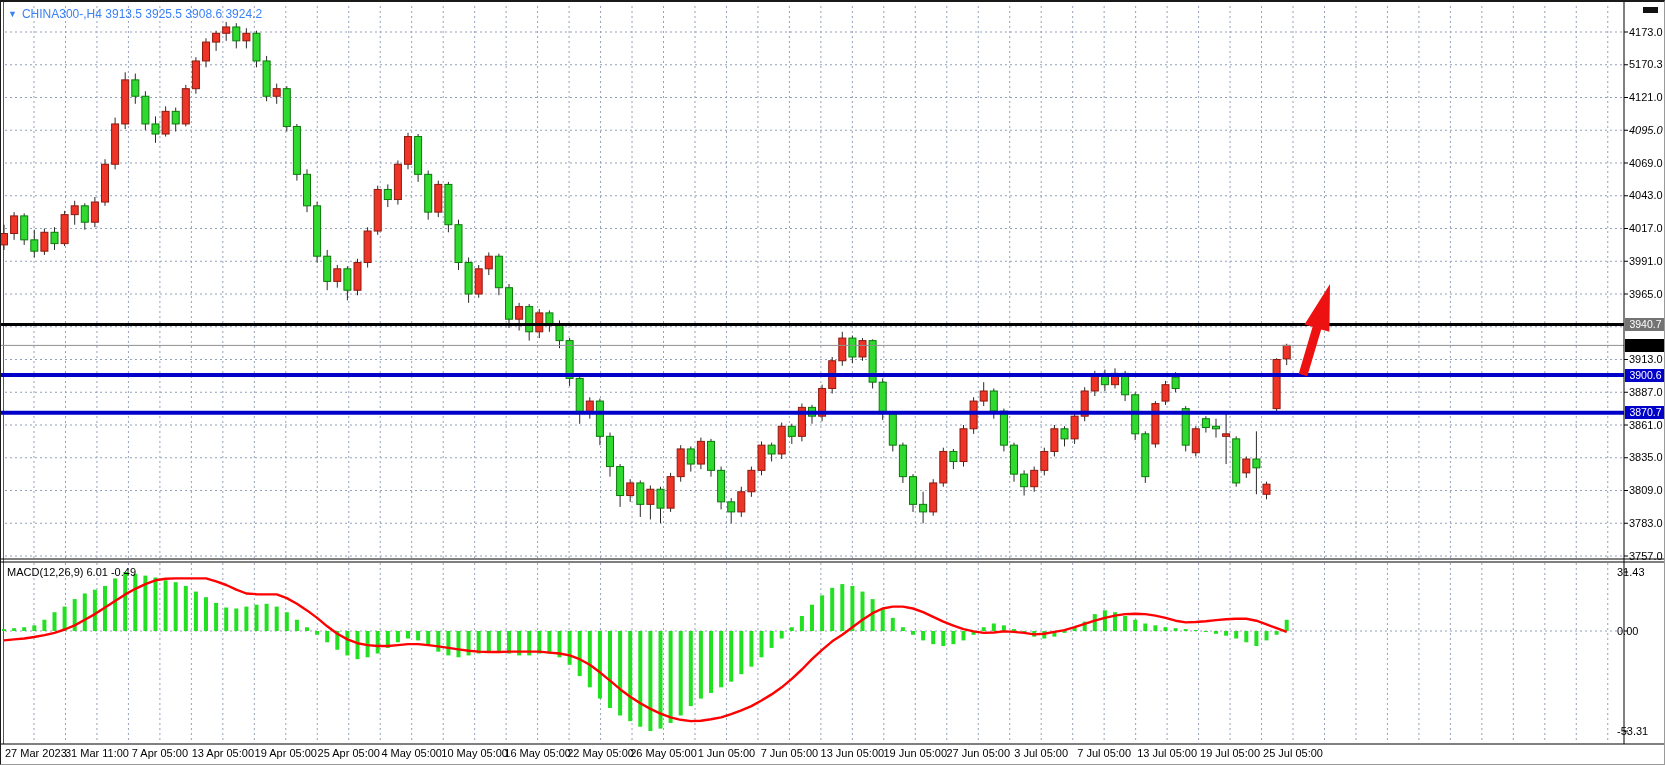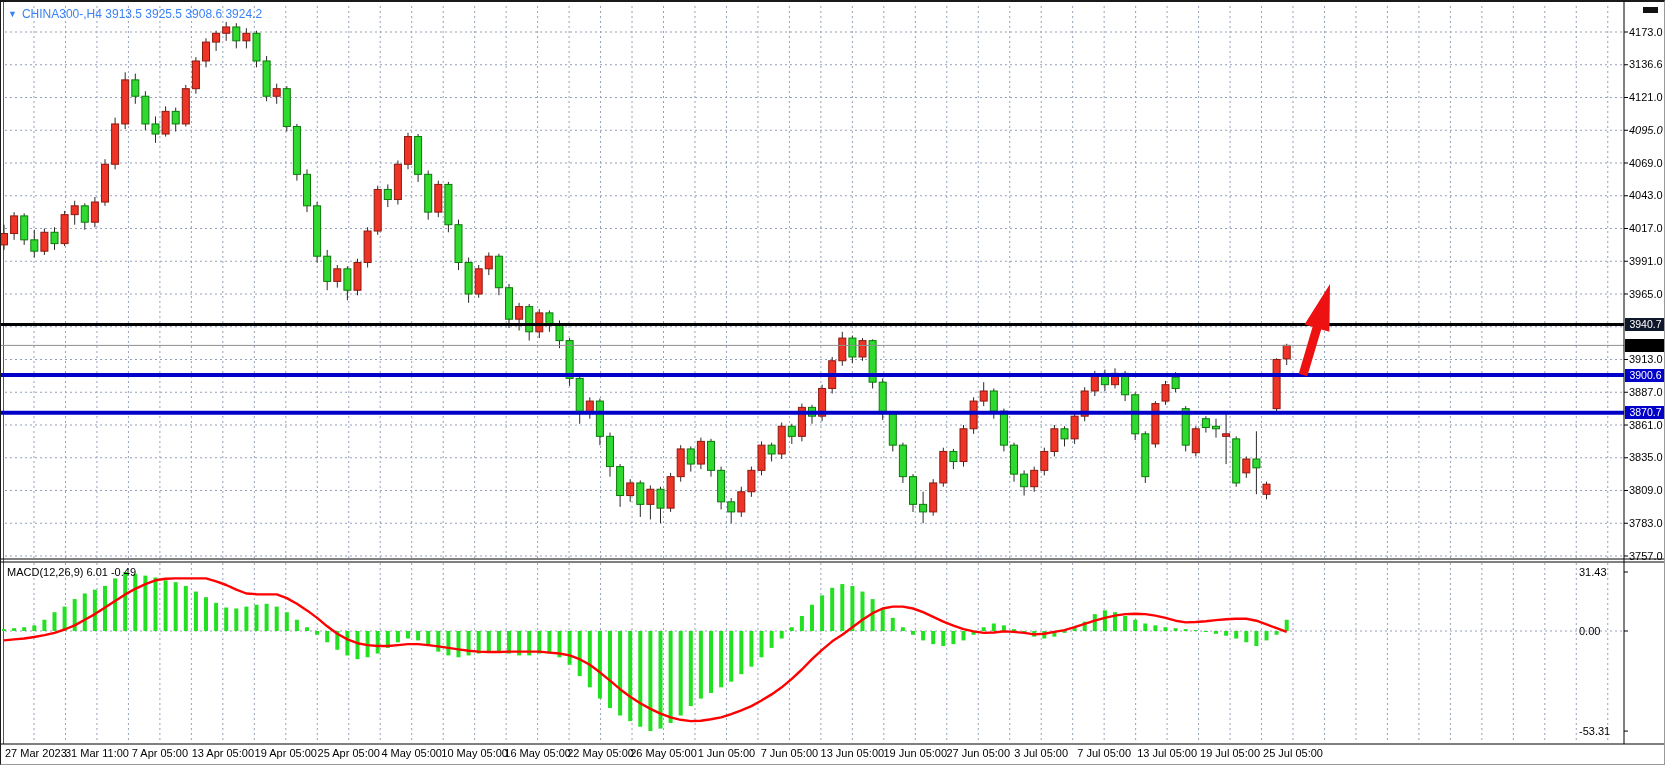--- a/index.html
+++ b/index.html
@@ -6,21 +6,21 @@
   #app{position:relative;width:1665px;height:765px;background:#ffffff;
        font-family:"Liberation Sans",sans-serif;overflow:hidden;
        border-top:2px solid #1a1a1a;border-left:1px solid #1a1a1a;border-right:1px solid #9a9a9a;border-bottom:1px solid #9a9a9a;
        box-sizing:border-box;}
   #innerleft{position:absolute;left:2px;top:0;width:1px;height:742px;background:#555;}
   #cv{position:absolute;left:0;top:0;}
   .symtitle{position:absolute;left:7px;top:5px;font-size:12px;color:#3b82f6;white-space:nowrap;z-index:20;}
   .symtitle .tri{font-size:9px;margin-right:5px;position:relative;top:-1px;}
   .macdlabel{position:absolute;left:6px;top:564px;font-size:11px;color:#000;white-space:nowrap;z-index:20;}
   .ptick{position:absolute;left:1628px;width:36px;font-size:11px;color:#000;white-space:nowrap;z-index:15;}
-  .mtick{position:absolute;left:1578px;width:38px;font-size:11px;color:#000;white-space:nowrap;z-index:15;}
+  .mtick{position:absolute;left:1616px;width:38px;font-size:11px;color:#000;white-space:nowrap;z-index:15;}
   .dlabel{position:absolute;top:745px;font-size:11px;color:#000;white-space:nowrap;z-index:15;}
   .badge{position:absolute;left:1624px;width:41px;height:13px;line-height:13px;
          font-size:10.5px;color:#fff;text-align:center;z-index:16;}
   .wctrl{position:absolute;left:1642px;top:5px;width:15px;height:6px;background:#111;z-index:25;}
 </style>
 </head>
 <body>
 
 <div id="app">
   <div id="innerleft"></div>
@@ -574,21 +574,21 @@
     </svg>
 
   <div class="symtitle"><span class="tri">▼</span><span>CHINA300-,H4  3913.5 3925.5 3908.6 3924.2</span></div>
 
   <div class="macdlabel">MACD(12,26,9) 6.01 -0.49</div>
 
   <div class="wctrl"></div>
 
   <div id="price-ticks">
       <div class="ptick" style="top: 23.5px;">4173.0</div>
-      <div class="ptick" style="top: 56.25px;">3136.6</div>
+      <div class="ptick" style="top: 56.25px;">5170.3</div>
       <div class="ptick" style="top: 89px;">4121.0</div>
       <div class="ptick" style="top: 121.75px; font-style: italic;">4095.0</div>
       <div class="ptick" style="top: 154.5px;">4069.0</div>
       <div class="ptick" style="top: 187.25px;">4043.0</div>
       <div class="ptick" style="top: 220px;">4017.0</div>
       <div class="ptick" style="top: 252.75px;">3991.0</div>
       <div class="ptick" style="top: 285.5px;">3965.0</div>
       <div class="ptick" style="top: 351px;">3913.0</div>
       <div class="ptick" style="top: 383.75px;">3887.0</div>
       <div class="ptick" style="top: 416.5px;">3861.0</div>
@@ -619,18 +619,18 @@
       <div class="dlabel" style="left: 851.35px; transform: translateX(-50%);">13 Jun 05:00</div>
       <div class="dlabel" style="left: 914.3px; transform: translateX(-50%);">19 Jun 05:00</div>
       <div class="dlabel" style="left: 977.25px; transform: translateX(-50%);">27 Jun 05:00</div>
       <div class="dlabel" style="left: 1040.2px; transform: translateX(-50%);">3 Jul 05:00</div>
       <div class="dlabel" style="left: 1103.15px; transform: translateX(-50%);">7 Jul 05:00</div>
       <div class="dlabel" style="left: 1166.1px; transform: translateX(-50%);">13 Jul 05:00</div>
       <div class="dlabel" style="left: 1229.05px; transform: translateX(-50%);">19 Jul 05:00</div>
       <div class="dlabel" style="left: 1292px; transform: translateX(-50%);">25 Jul 05:00</div>
     </div>
   <div id="badges">
-      <div class="badge" style="background: #0f172a; top: 316.109px;">3940.7</div>
+      <div class="badge" style="background: #737373; top: 316.109px;">3940.7</div>
       <div class="badge" style="background: rgb(0, 0, 0); top: 336.892px; padding-left: 40px;">3924.2</div>
       <div class="badge" style="background: rgb(0, 0, 200); top: 366.619px;">3900.6</div>
       <div class="badge" style="background: rgb(0, 0, 200); top: 404.282px;">3870.7</div>
     </div>
 </div>
 
 </body></html>

